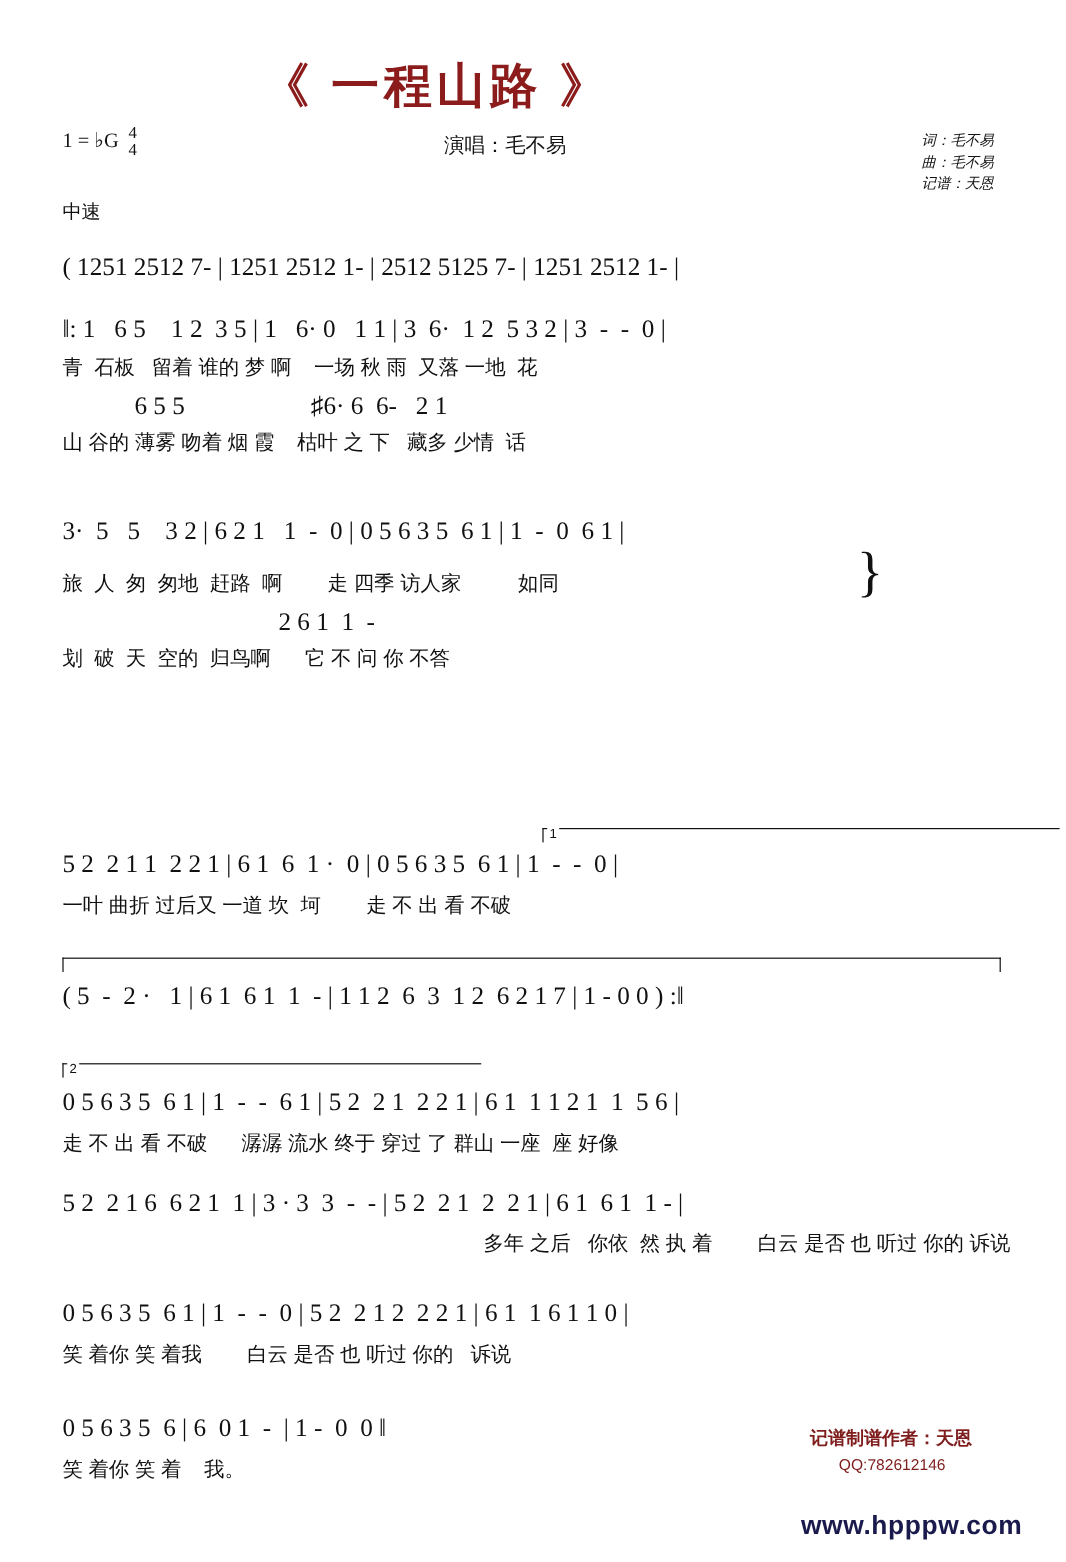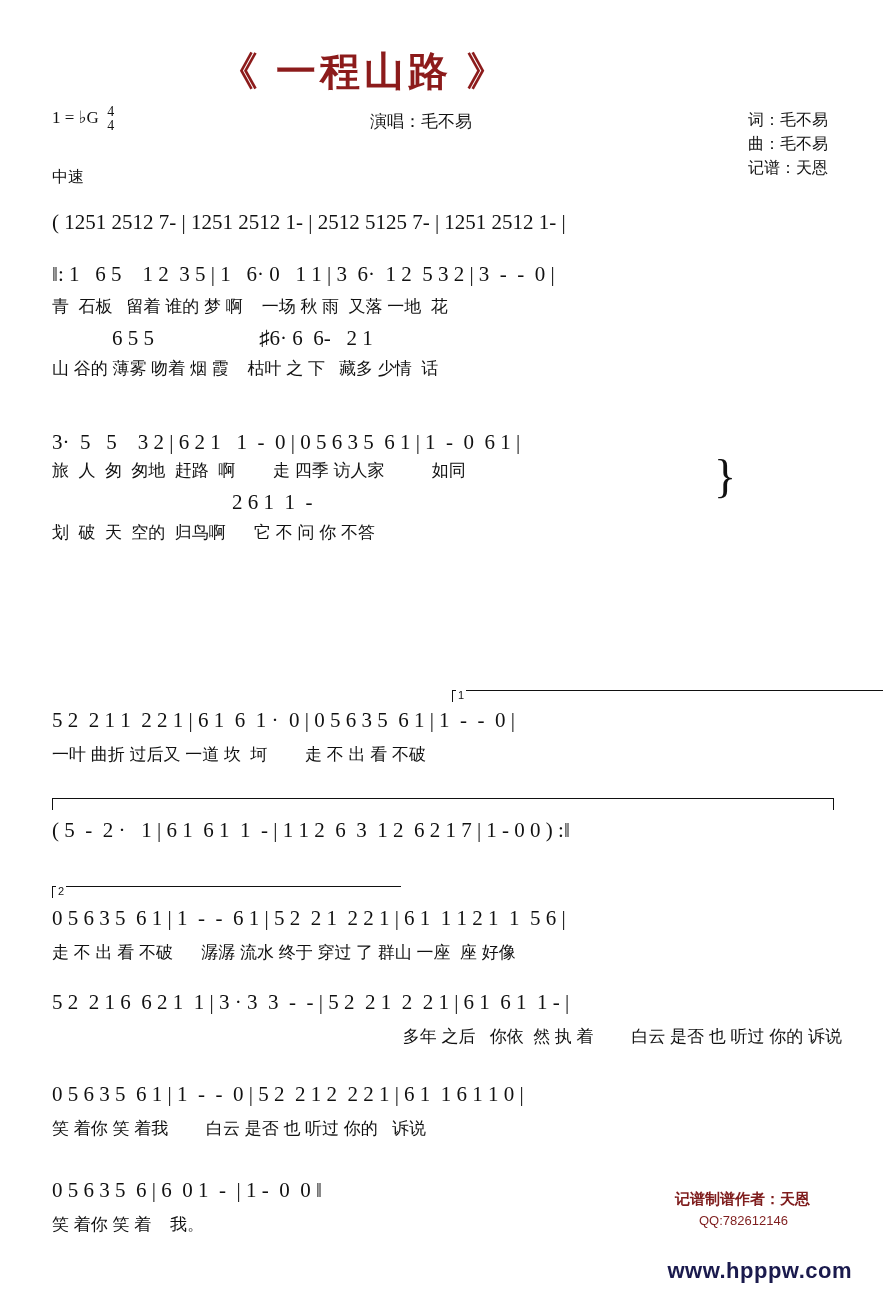--- a/index.html
+++ b/index.html
@@ -23,21 +23,21 @@
     letter-spacing:4px;
   }
 
   
   .key-sig{position:absolute;left:52px;top:105px;font-size:17px;font-family:"Liberation Serif",serif;}
   .key-sig .frac{display:inline-block;vertical-align:middle;text-align:center;line-height:1;font-size:14px;margin-left:4px;}
   .key-sig .frac .num{display:block;}
   .key-sig .frac .den{display:block;}
   .tempo{position:absolute;left:52px;top:167px;font-size:16px;font-family:"Liberation Sans",sans-serif;}
   .singer{position:absolute;left:370px;top:110px;font-size:17px;font-family:"Liberation Sans",sans-serif;}
-  .credits{position:absolute;right:60px;top:108px;text-align:left;font-size:16px;line-height:1.5;font-family:"Liberation Sans",sans-serif;}
+  .credits{position:absolute;right:60px;top:108px;text-align:left;font-size:12px;line-height:1.5;font-family:"Liberation Sans",sans-serif;font-style:italic;}
   .credits div{white-space:nowrap;}
 
   
   .line{position:absolute;left:52px;width:790px;}
   .notes{
     font-family:"Liberation Serif", serif;
     font-size:21px;
     letter-spacing:0px;
     white-space:pre;
     color:#111;
@@ -101,21 +101,21 @@
 
   <div class="line" style="top:262px;">
     <div class="notes">‖: 1   6 5    1 2  3 5 | 1   6· 0   1 1 | 3  6·  1 2  5 3 2 | 3  -  -  0 |</div>
     <div class="lyr" style="margin-top:8px;">青  石板   留着 谁的 梦 啊    一场 秋 雨  又落 一地  花</div>
     <div class="notes" style="margin-top:8px;margin-left:60px;">6 5 5                    ♯6· 6  6-   2 1</div>
     <div class="lyr" style="margin-top:6px;">山 谷的 薄雾 吻着 烟 霞    枯叶 之 下   藏多 少情  话</div>
   </div>
 
   <div class="line" style="top:430px;">
     <div class="notes">3·  5   5    3 2 | 6 2 1   1  -  0 | 0 5 6 3 5  6 1 | 1  -  0  6 1 |</div>
-    <div class="lyr" style="margin-top:4px;">旅  人  匆  匆地  赶路  啊        走 四季 访人家          如同</div>
+    <div class="lyr" style="margin-top:20px;">旅  人  匆  匆地  赶路  啊        走 四季 访人家          如同</div>
     <div class="notes" style="margin-top:8px;margin-left:180px;">2 6 1  1  -</div>
     <div class="lyr" style="margin-top:6px;">划  破  天  空的  归鸟啊      它 不 问 你 不答</div>
     <div class="brace" style="left:662px;top:24px;">}</div>
   </div>
 
 
   <div class="line" style="top:690px;">
     <div class="bracket" style="left:400px;top:0px;width:430px;">
       <span class="num">1</span>
     </div>

